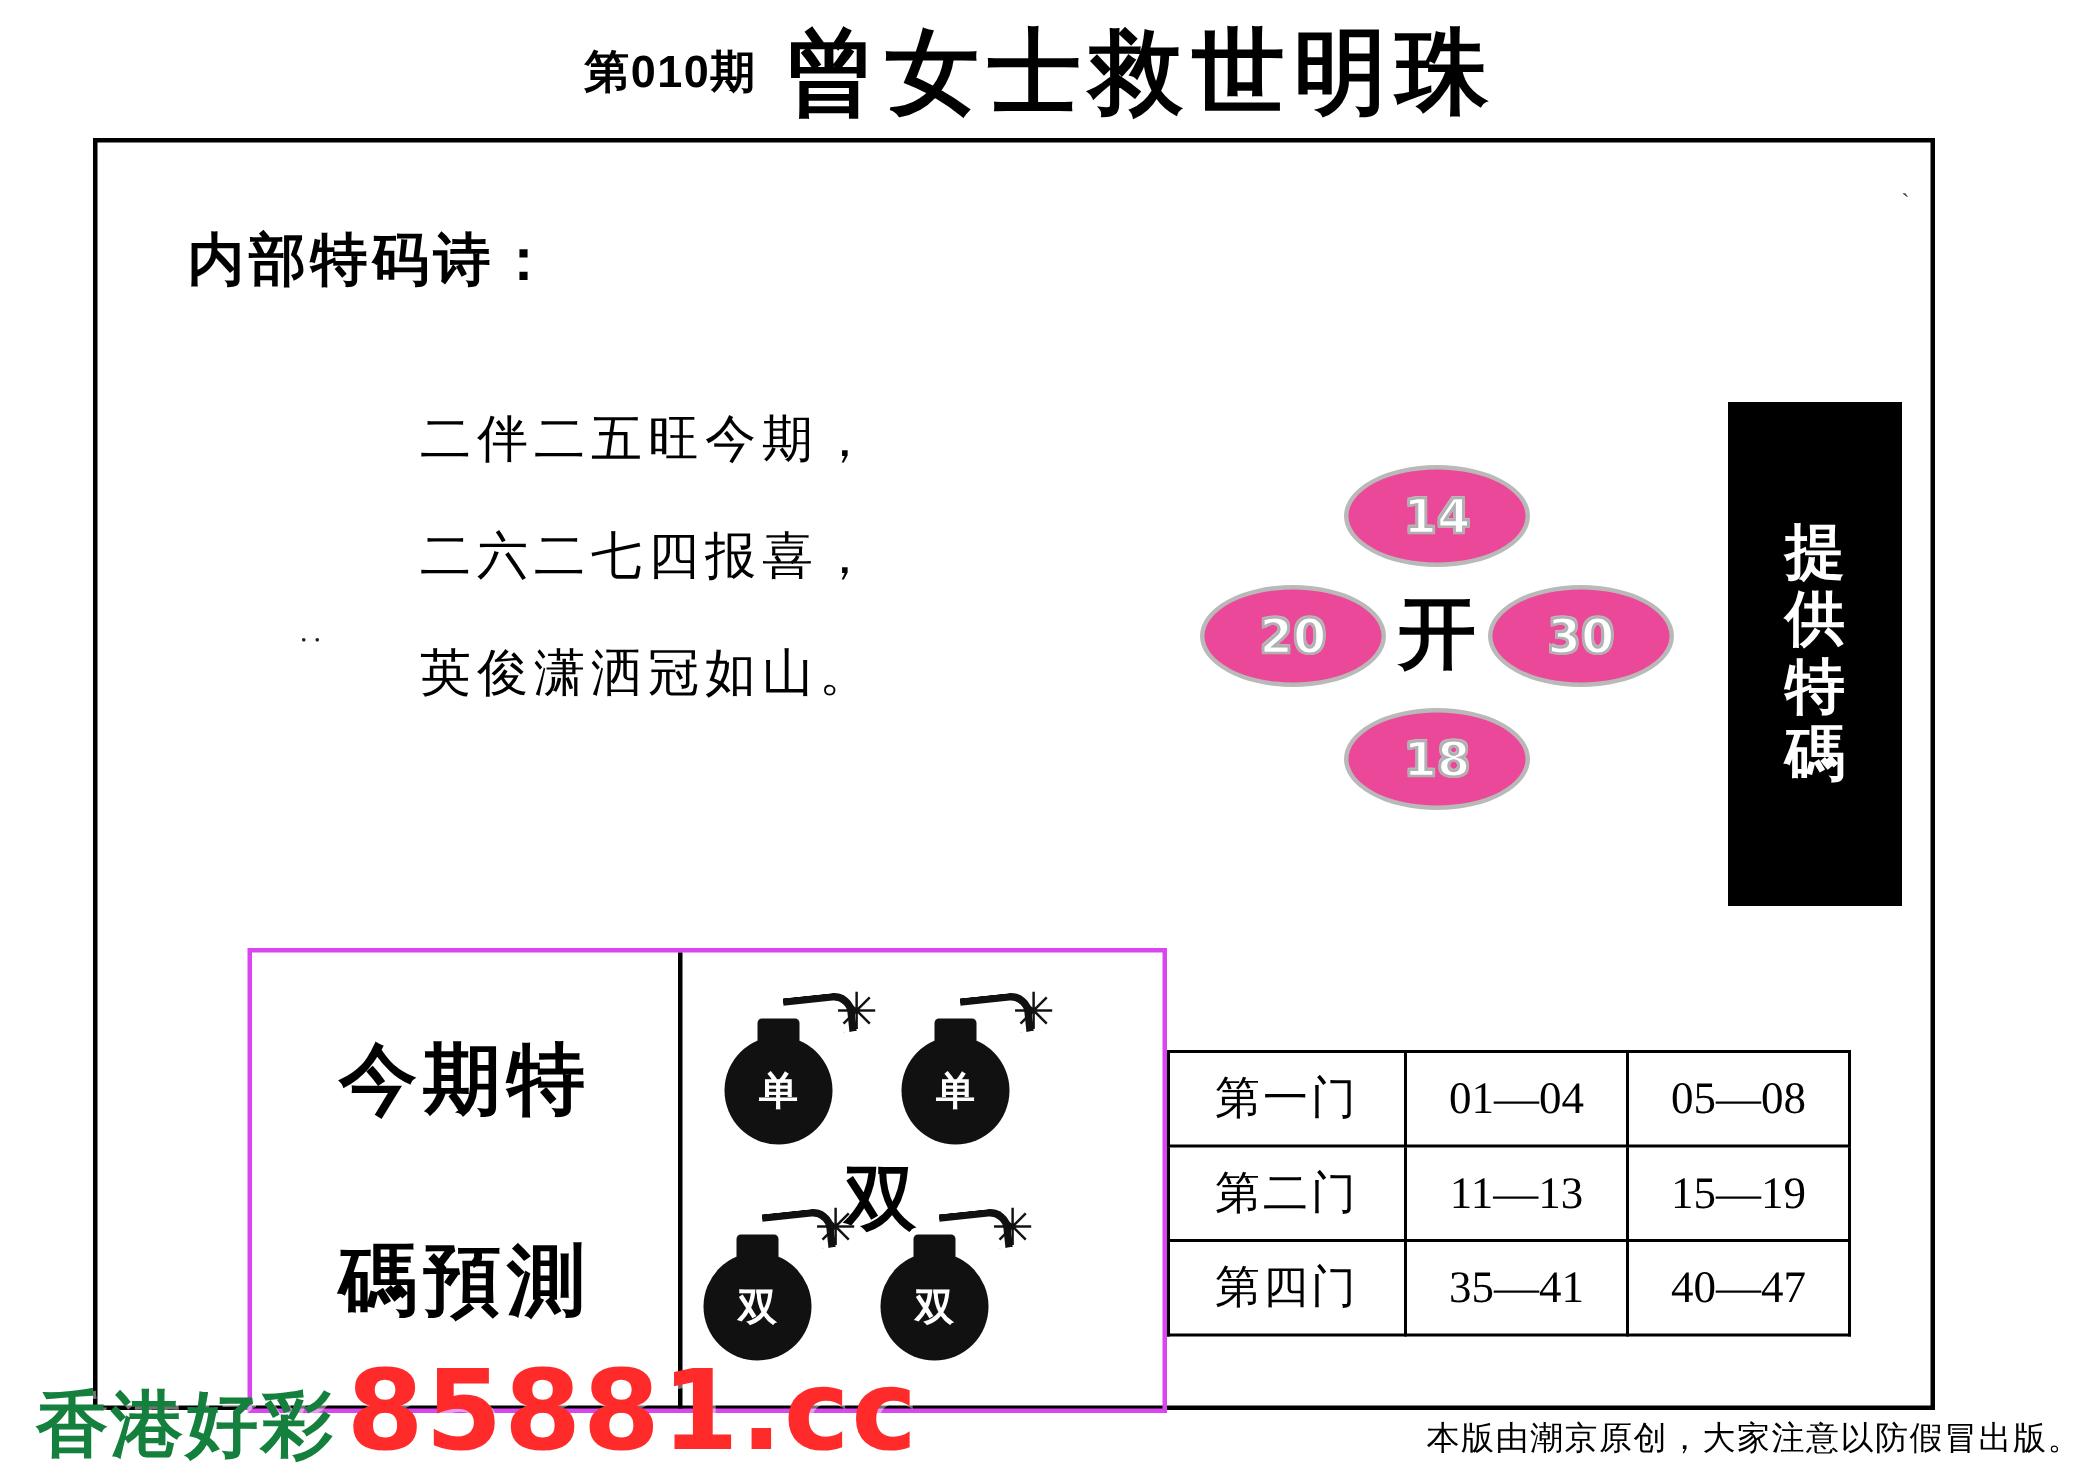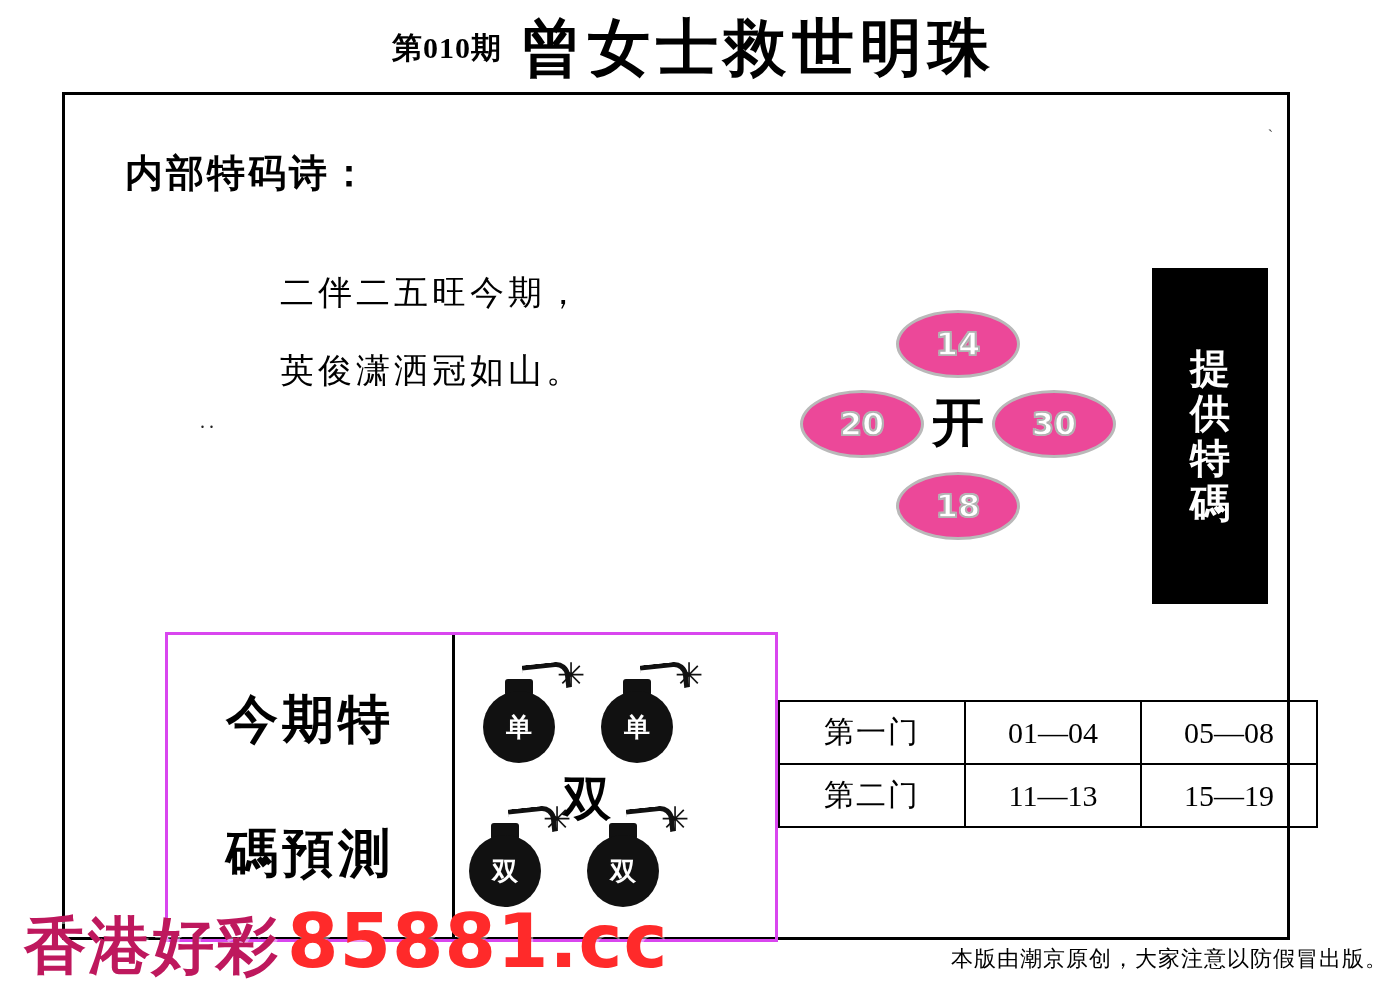--- a/index.html
+++ b/index.html
@@ -25,21 +25,21 @@
     height: 80px;
     display: flex;
     align-items: center;
     justify-content: center;
   }
   .issue {
     font-size: 30px;
     font-weight: bold;
     letter-spacing: 1px;
     margin-right: 18px;
-    font-family: Liberation Serif, serif;
+    font-family: Liberation Sans, sans-serif;
   }
   .title {
     font-size: 62px;
     font-weight: bold;
     letter-spacing: 6px;
     font-family: "DejaVu Serif", serif;
     white-space: nowrap;
   }
 
   
@@ -263,21 +263,21 @@
     position: absolute;
     left: 778px;
     top: 700px;
     border-collapse: collapse;
   }
   .doortable td {
     border: 2px solid #000;
     font-size: 30px;
     font-family: "Liberation Serif", serif;
     text-align: center;
-    padding: 10px 16px;
+    padding: 10px 2px;
     white-space: nowrap;
   }
   .doortable td.label {
     width: 152px;
     font-weight: normal;
     letter-spacing: 2px;
     font-family: "DejaVu Serif", serif;
   }
   .doortable td.rng { width: 142px; }
 
@@ -296,23 +296,23 @@
   
   .watermark {
     position: absolute;
     left: 24px;
     top: 898px;
     display: flex;
     align-items: baseline;
     pointer-events: none;
   }
   .wm-cn {
-    font-size: 62px;
-    font-weight: bold;
-    color: #be185d;
+    font-size: 48px;
+    font-weight: bold;
+    color: #15803d;
     font-family: "DejaVu Serif", serif;
     letter-spacing: 2px;
     text-shadow: 2px 2px 0 rgba(255,255,255,.45);
   }
   .wm-num {
     font-size: 74px;
     font-weight: bold;
     color: #ff2a2a;
     font-family: "DejaVu Sans", sans-serif;
     margin-left: 7px;
@@ -336,20 +336,21 @@
 </div>
 
 <div class="frame">
   <div class="tick">`</div>
 </div>
 
 <div class="poem-label">内部特码诗：</div>
 <div class="dots">..</div>
 <div class="poem">
   <div class="poem-line">二伴二五旺今期，</div>
+  <div class="poem-line">二六二七四报喜，</div>
   <div class="poem-line">英俊潇洒冠如山。</div>
 </div>
 
 <div class="cluster">
   <div class="ball ball-top">
     <span>14</span>
   </div>
   <div class="ball ball-left">
     <span>20</span>
   </div>
@@ -422,20 +423,25 @@
       <tr>
     <td class="label">第一门</td>
     <td class="rng">01—04</td>
     <td class="rng">05—08</td>
   </tr>
   <tr>
     <td class="label">第二门</td>
     <td class="rng">11—13</td>
     <td class="rng">15—19</td>
   </tr>
+  <tr>
+    <td class="label">第四门</td>
+    <td class="rng">35—41</td>
+    <td class="rng">40—47</td>
+  </tr>
 </tbody>
   </table>
 
 <div class="footer-note">本版由潮京原创，大家注意以防假冒出版。</div>
 
 <div class="watermark">
   <div class="wm-cn">香港好彩</div>
   <div class="wm-num">85881.cc</div>
 </div>
 

